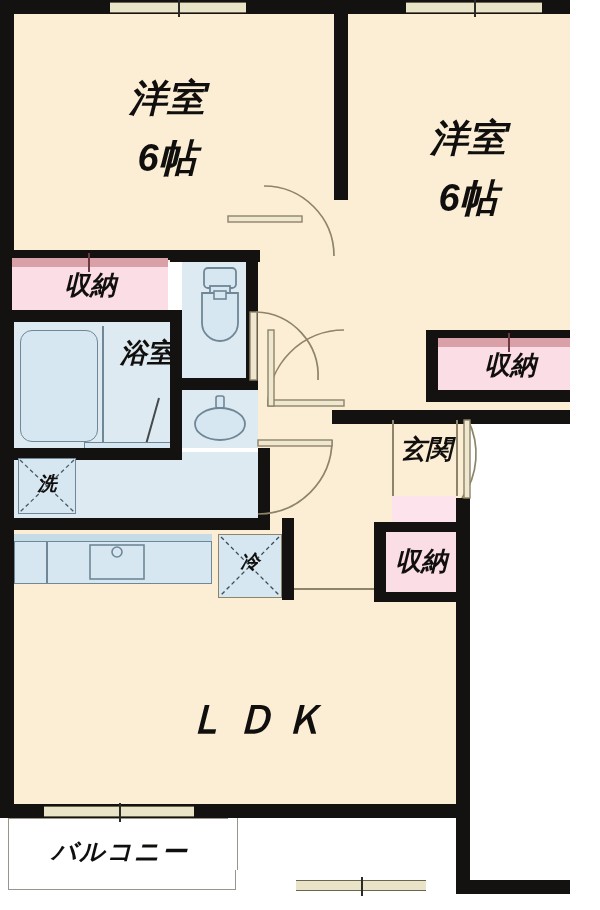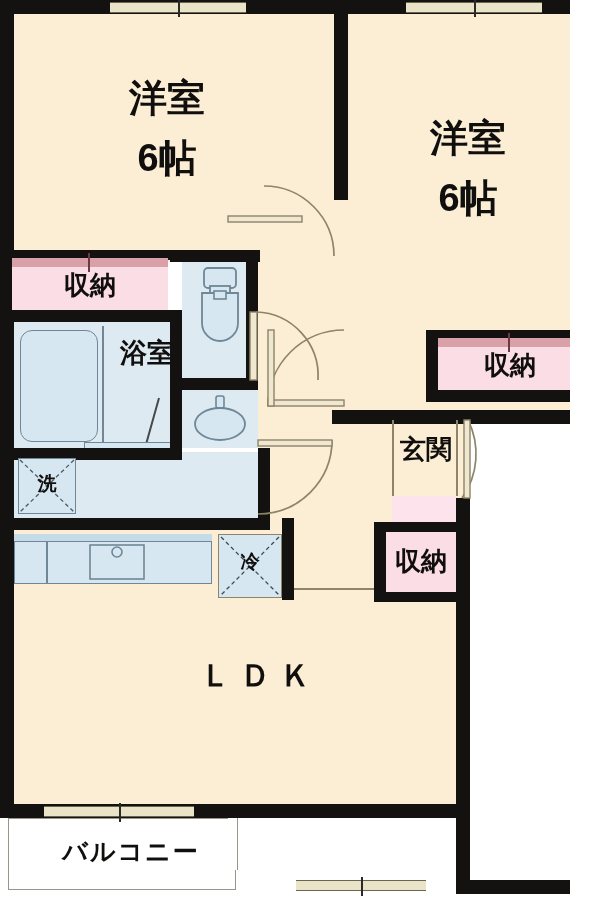--- a/index.html
+++ b/index.html
@@ -1,34 +1,34 @@
 <!DOCTYPE html>
 <html><head>
 <meta charset="utf-8">
 <style>
   html,body{margin:0;padding:0;background:#ffffff;}
   body{font-family:"Liberation Sans","DejaVu Sans",sans-serif;}
-  #plan{position:relative;width:570px;height:910px;background:#eab308;overflow:hidden;}
+  #plan{position:relative;width:570px;height:910px;background:#eab308;overflow:hidden;font-style:italic;}
   .abs{position:absolute;box-sizing:border-box;}
   
   .wall{background:#131210;}
   
   .floor{background:#fbeed5;}
   .floor-w{background:#ddeaf2;}   
   .floor-c{background:#fbdde6;}   
   .floor-c2{background:#fce3ec;}
   .white{background:#ffffff;}
   
   .fx{border:1.5px solid #6f8796;background:#d7e7f1;}
   .label{position:absolute;color:#100f0d;font-weight:bold;line-height:1.06;text-align:center;white-space:nowrap;letter-spacing:0px;}
   .lg{font-size:38px;}
   .md{font-size:27px;}
   .sm{font-size:26px;}
   .xs{font-size:19px;}
-  .ldk{font-size:31px;letter-spacing:9px;}
+  .ldk{font-size:40px;letter-spacing:9px;margin-top:38px;}
   .ldk2{font-size:35px;letter-spacing:1px;}
   .balc{font-size:25px;letter-spacing:2px;}
   
   .win{background:#e9e3c8;border-top:1.6px solid #6a6450;border-bottom:1.6px solid #6a6450;}
   .win-tick{position:absolute;background:#2a2a26;width:1.6px;}
   
   .cdoor{background:#d9a0a8;}
   .cdoor-tick{position:absolute;background:#6d3a42;width:2px;}
   svg{display:block;overflow:visible;}
 </style>
@@ -181,21 +181,21 @@
     <line x1="61" y1="3" x2="3" y2="61" stroke="#3c4a55" stroke-width="1.3" stroke-dasharray="4,3"></line>
   </svg>
   <div class="label xs" style="left:218px;top:552px;width:64px;">冷</div>
   <div class="abs wall" style="left:282px;top:518px;width:12px;height:82px;"></div>
   <div class="abs" style="left:294px;top:588px;width:80px;height:2px;background:#8d8469;"></div>
 
   <div class="label ldk" style="left:60px;top:660px;width:400px;">ＬＤＫ</div>
 
   <div class="abs white" style="left:8px;top:818px;width:228px;height:72px;border:1.8px solid #9a958a;"></div>
   <div class="abs white" style="left:228px;top:818px;width:10px;height:52px;border-right:1.8px solid #9a958a;"></div>
-  <div class="label balc" style="left:8px;top:838px;width:224px;margin-left:11px;">バルコニー</div>
+  <div class="label balc" style="left:8px;top:838px;width:224px;">バルコニー</div>
 
   <div class="abs win" style="left:44px;top:806px;width:150px;height:11px;">
     <div class="win-tick" style="left:75px;top:-4px;height:19px;"></div>
   </div>
 
   <div class="abs win" style="left:296px;top:880px;width:130px;height:11px;">
     <div class="win-tick" style="left:65px;top:-4px;height:19px;"></div>
   </div>
 
 </div>

